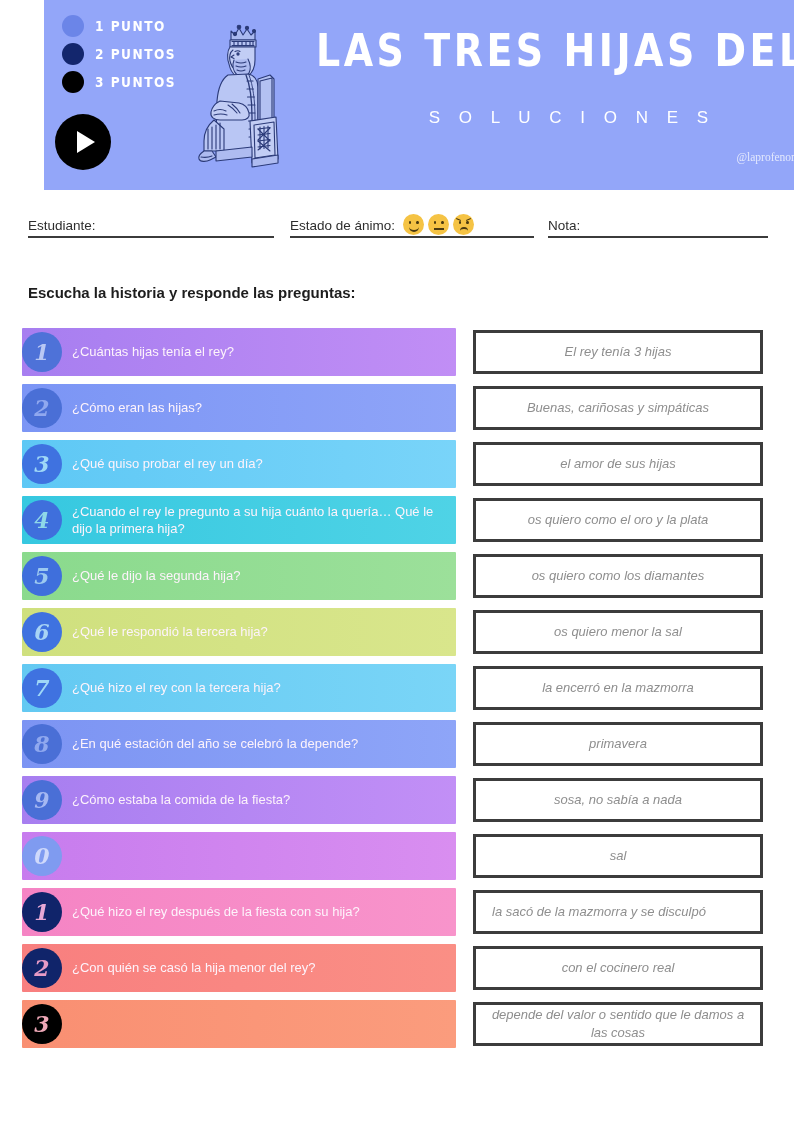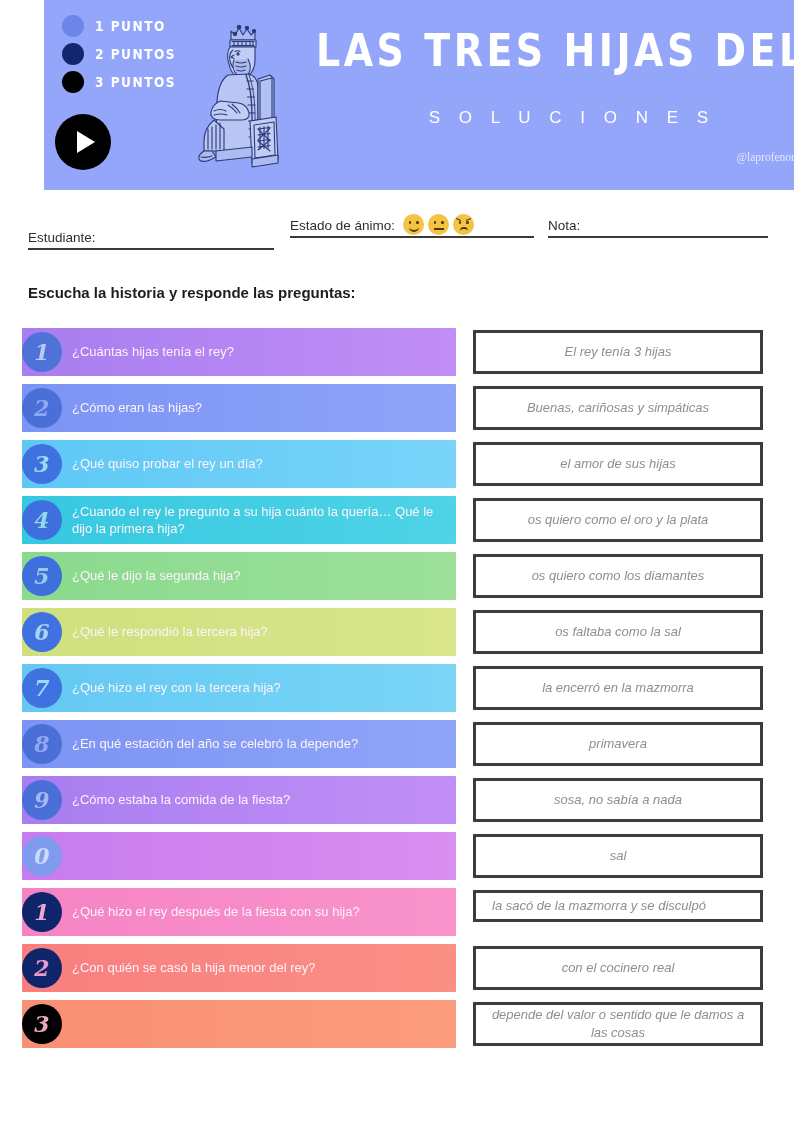--- a/index.html
+++ b/index.html
@@ -140,21 +140,21 @@
     align-items: flex-end;
     box-sizing: border-box;
   }
   .field-label {
     font-size: 13.5px;
     color: #2e2e2e;
     padding-bottom: 3px;
     white-space: nowrap;
     font-family: "Liberation Sans", sans-serif;
   }
-  #f-estudiante { left: 28px;  top: 26px; width: 246px; }
+  #f-estudiante { left: 28px;  top: 14px; width: 246px; }
   #f-animo      { left: 290px; top: 14px; width: 244px; }
   #f-nota       { left: 548px; top: 14px; width: 220px; }
 
   .emojis {
     display: flex;
     gap: 4px;
     margin-left: 8px;
     padding-bottom: 1px;
   }
   .emoji {
@@ -453,21 +453,21 @@
       <div class="a-box" style="height: 44px; top: 2px;">
         <div class="a-text">os quiero como los diamantes</div>
       </div>
     </div>
     <div class="qa-row" style="height: 56px; position: absolute; left: 0px; top: 280px;">
       <div class="q-bar" style="height: 48px; top: 0px; background: linear-gradient(90deg, rgb(207, 224, 126), rgb(217, 230, 140));">
         <div class="q-text">¿Qué le respondió la tercera hija?</div>
         <div class="q-badge" style="background: rgb(63, 114, 224); color: rgb(168, 212, 245); top: 4px;">6</div>
       </div>
       <div class="a-box" style="height: 44px; top: 2px;">
-        <div class="a-text">os faltaba como la sal</div>
+        <div class="a-text">os quiero menor la sal</div>
       </div>
     </div>
     <div class="qa-row" style="height: 56px; position: absolute; left: 0px; top: 336px;">
       <div class="q-bar" style="height: 48px; top: 0px; background: linear-gradient(90deg, rgb(99, 201, 242), rgb(122, 213, 247));">
         <div class="q-text">¿Qué hizo el rey con la tercera hija?</div>
         <div class="q-badge" style="background: rgb(63, 114, 224); color: rgb(159, 216, 247); top: 4px;">7</div>
       </div>
       <div class="a-box" style="height: 44px; top: 2px;">
         <div class="a-text">la encerró en la mazmorra</div>
       </div>
@@ -496,21 +496,21 @@
       </div>
       <div class="a-box" style="height: 44px; top: 2px;">
         <div class="a-text">sal</div>
       </div>
     </div>
     <div class="qa-row" style="height: 56px; position: absolute; left: 0px; top: 560px;">
       <div class="q-bar" style="height: 48px; top: 0px; background: linear-gradient(90deg, rgb(245, 132, 196), rgb(248, 148, 203));">
         <div class="q-text">¿Qué hizo el rey después de la fiesta con su hija?</div>
         <div class="q-badge" style="background: rgb(16, 36, 106); color: rgb(232, 169, 214); top: 4px;">1</div>
       </div>
-      <div class="a-box" style="height: 32px; top: 2px; justify-content: flex-end;">
+      <div class="a-box" style="height: 44px; top: 2px; justify-content: flex-end;">
         <div class="a-text left">la sacó de la mazmorra y se disculpó</div>
       </div>
     </div>
     <div class="qa-row" style="height: 56px; position: absolute; left: 0px; top: 616px;">
       <div class="q-bar" style="height: 48px; top: 0px; background: linear-gradient(90deg, rgb(248, 127, 127), rgb(250, 143, 133));">
         <div class="q-text">¿Con quién se casó la hija menor del rey?</div>
         <div class="q-badge" style="background: rgb(16, 36, 106); color: rgb(231, 155, 198); top: 4px;">2</div>
       </div>
       <div class="a-box" style="height: 44px; top: 2px;">
         <div class="a-text">con el cocinero real</div>

